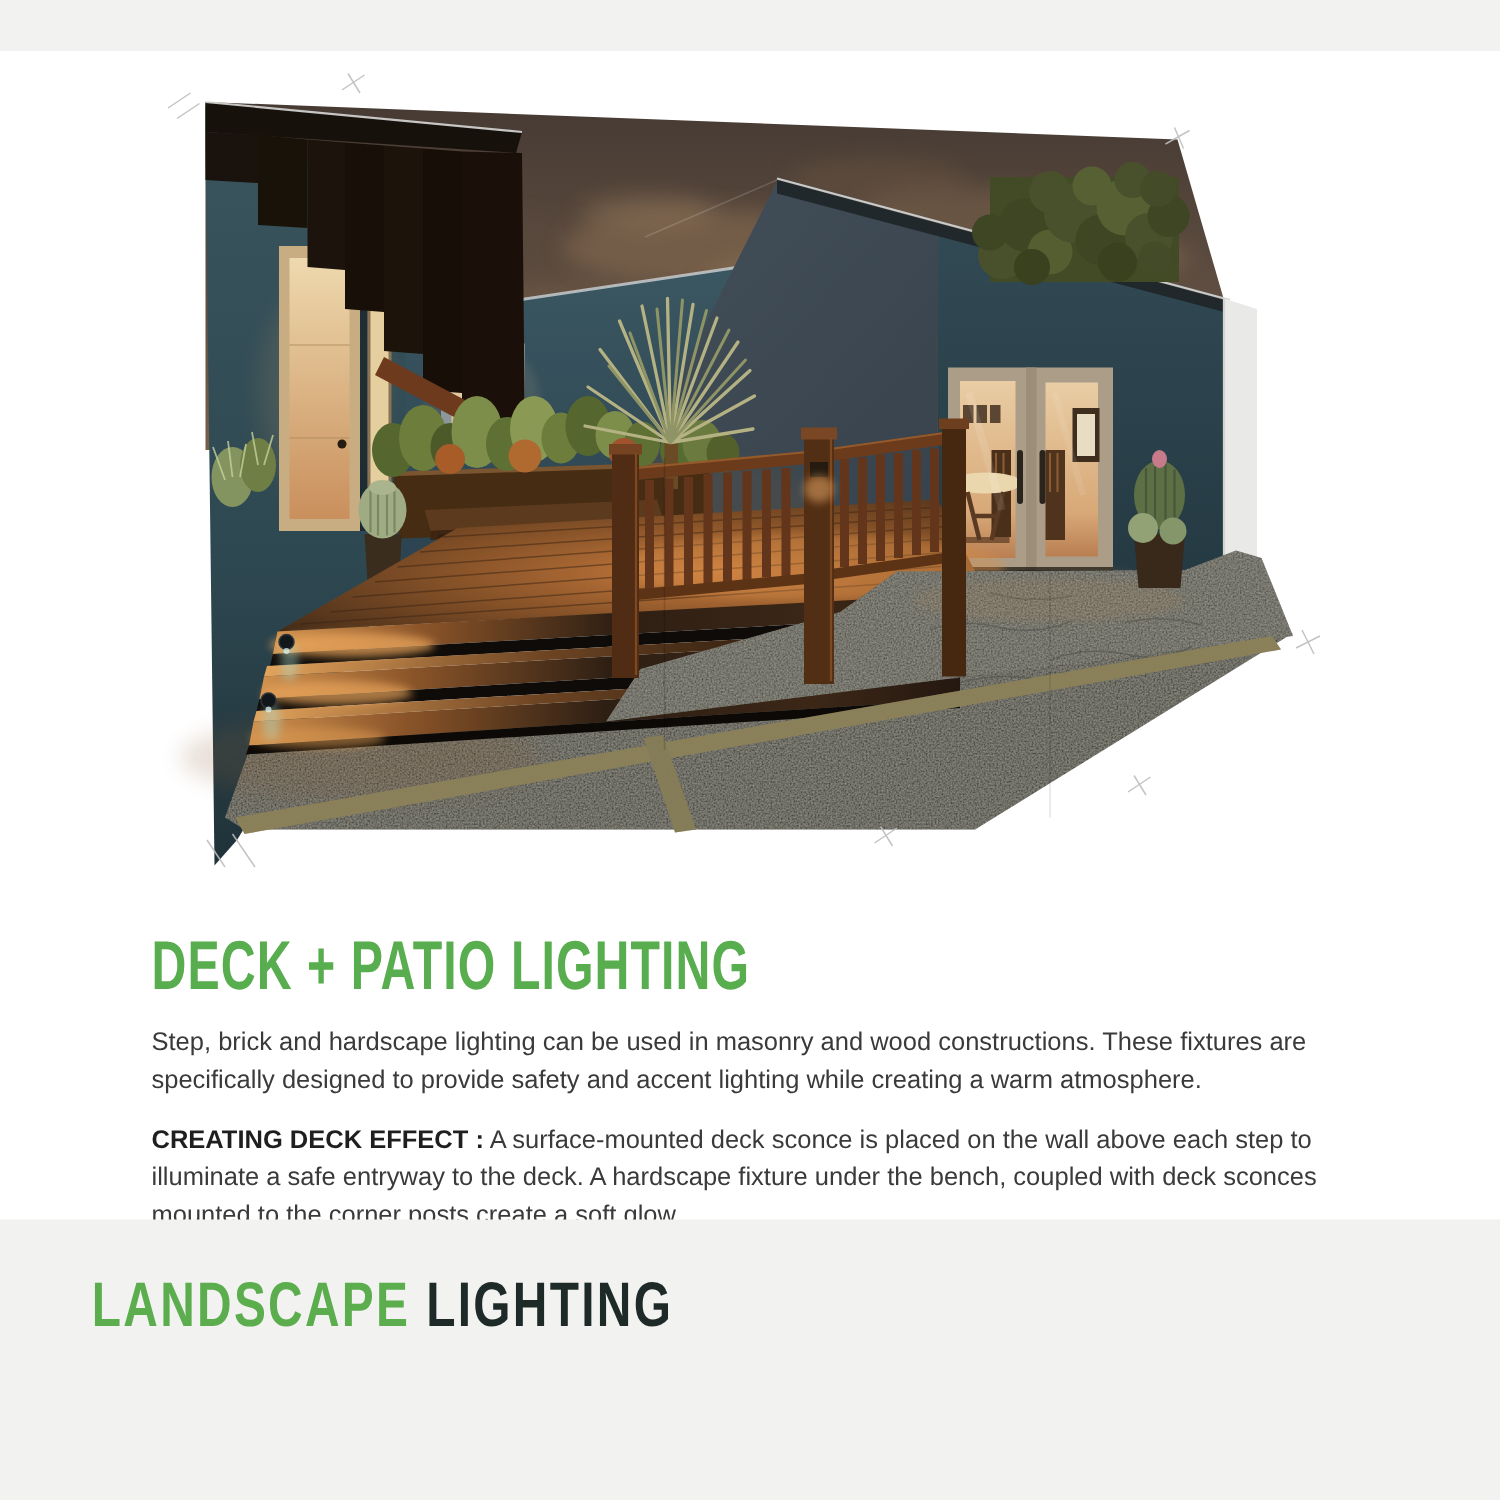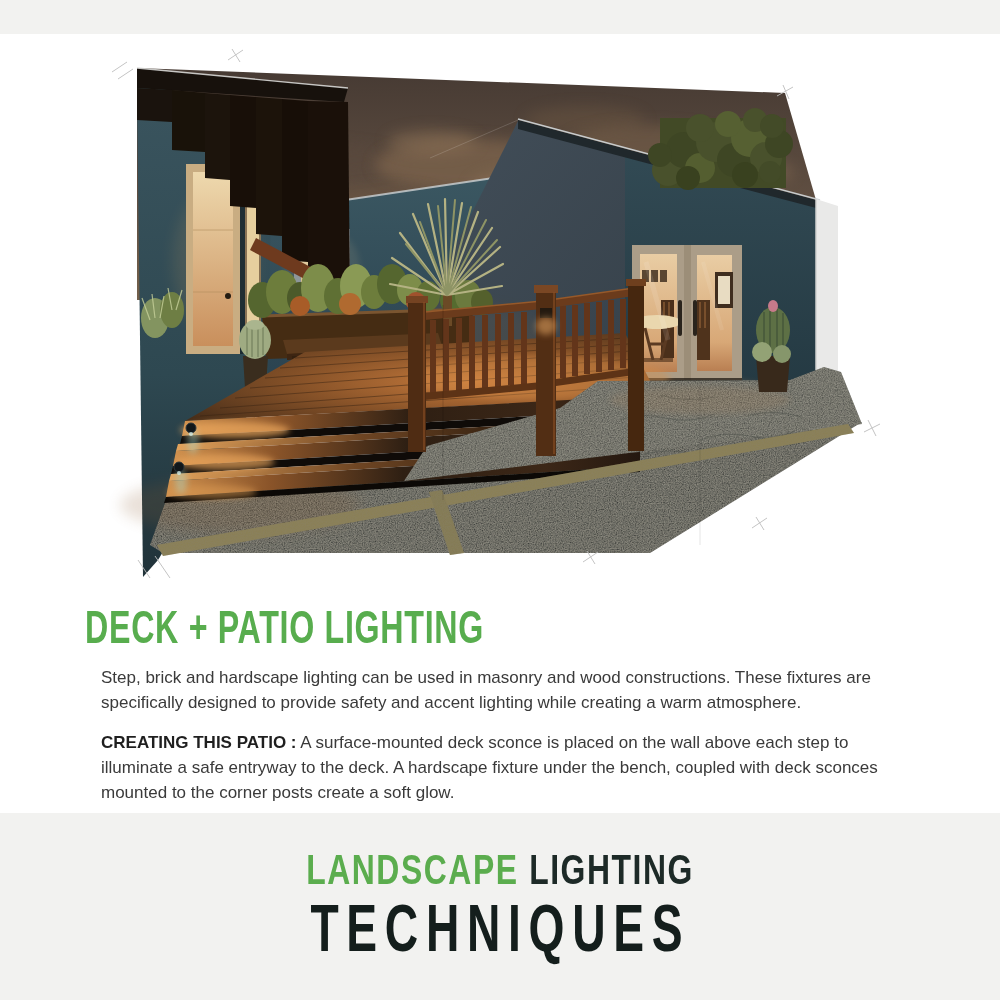--- a/index.html
+++ b/index.html
@@ -4,29 +4,28 @@
 <style>
   html,body{margin:0;padding:0;}
   body{
     width:1000px;height:1000px;position:relative;background:#ffffff;
     font-family:"Liberation Sans", sans-serif;overflow:hidden;
   }
   .band-top{position:absolute;left:0;top:0;width:1000px;height:34px;background:#f2f2f0;}
   .illustration-wrap{position:absolute;left:0;top:0;width:1000px;height:1000px;}
   .text-block{position:absolute;left:85px;top:604px;width:838px;}
   .headline{
-    margin:0;color:#58ad4e;font-weight:700;font-size:46px;line-height:1.0;
+    margin:16px;color:#58ad4e;font-weight:700;font-size:46px;line-height:1.0;
     white-space:nowrap;
   }
   .cond{display:inline-block;transform:scaleX(0.70);transform-origin:0 50%;letter-spacing:1px;}
   .body-copy{margin:15px 0 0 16px;font-size:17px;line-height:25px;color:#3a3a3a;}
   .body-copy b{color:#1f1f1f;}
   .footer-band{
     position:absolute;left:0;top:813px;width:1000px;height:187px;background:#f2f2f0;
-    text-align:center;
   }
   .brand-line{margin-top:36px;font-size:42px;font-weight:700;line-height:1;white-space:nowrap;}
   .brand-line .cond-c{display:inline-block;transform:scaleX(0.76);transform-origin:50% 50%;letter-spacing:2px;}
   .brand-primary{color:#5bad4e;margin-right:14px;}
   .brand-secondary{color:#1d2a27;}
   .footer-title{margin-top:4px;font-size:66px;font-weight:700;line-height:1;white-space:nowrap;color:#141e1c;}
   .footer-title .cond-c{display:inline-block;transform:scaleX(0.70);transform-origin:50% 50%;letter-spacing:11px;}
   svg{display:block;}
 </style>
 </head>
@@ -412,23 +411,20 @@
         <line x1="756" y1="517" x2="764" y2="530"></line>
     <line x1="138" y1="560" x2="150" y2="578"></line>
         <line x1="155" y1="556" x2="170" y2="578"></line>
   </g>
 </svg>
 </div>
 
 <div class="text-block">
   <h1 class="headline"><span class="cond">DECK + PATIO LIGHTING</span></h1>
   <p class="body-copy">Step, brick and hardscape lighting can be used in masonry and wood constructions. These fixtures are specifically designed to provide safety and accent lighting while creating a warm atmosphere.</p>
-  <p class="body-copy"><b>CREATING THIS PATIO :</b> <span>A surface-mounted deck sconce is placed on the wall above each step to illuminate a safe entryway to the deck. A hardscape fixture under the bench, coupled with deck sconces mounted to the corner posts create a soft glow.</span></p>
+  <p class="body-copy"><b>CREATING DECK EFFECT :</b> <span>A surface-mounted deck sconce is placed on the wall above each step to illuminate a safe entryway to the deck. A hardscape fixture under the bench, coupled with deck sconces mounted to the corner posts create a soft glow.</span></p>
 </div>
 
 <div class="footer-band">
   <div class="brand-line">
     <span class="cond-c"><span class="brand-primary">LANDSCAPE</span><span class="brand-secondary">LIGHTING</span></span>
   </div>
-  <div class="footer-title">
-    <span class="cond-c">TECHNIQUES</span>
-  </div>
 </div>
 
 </body></html>

